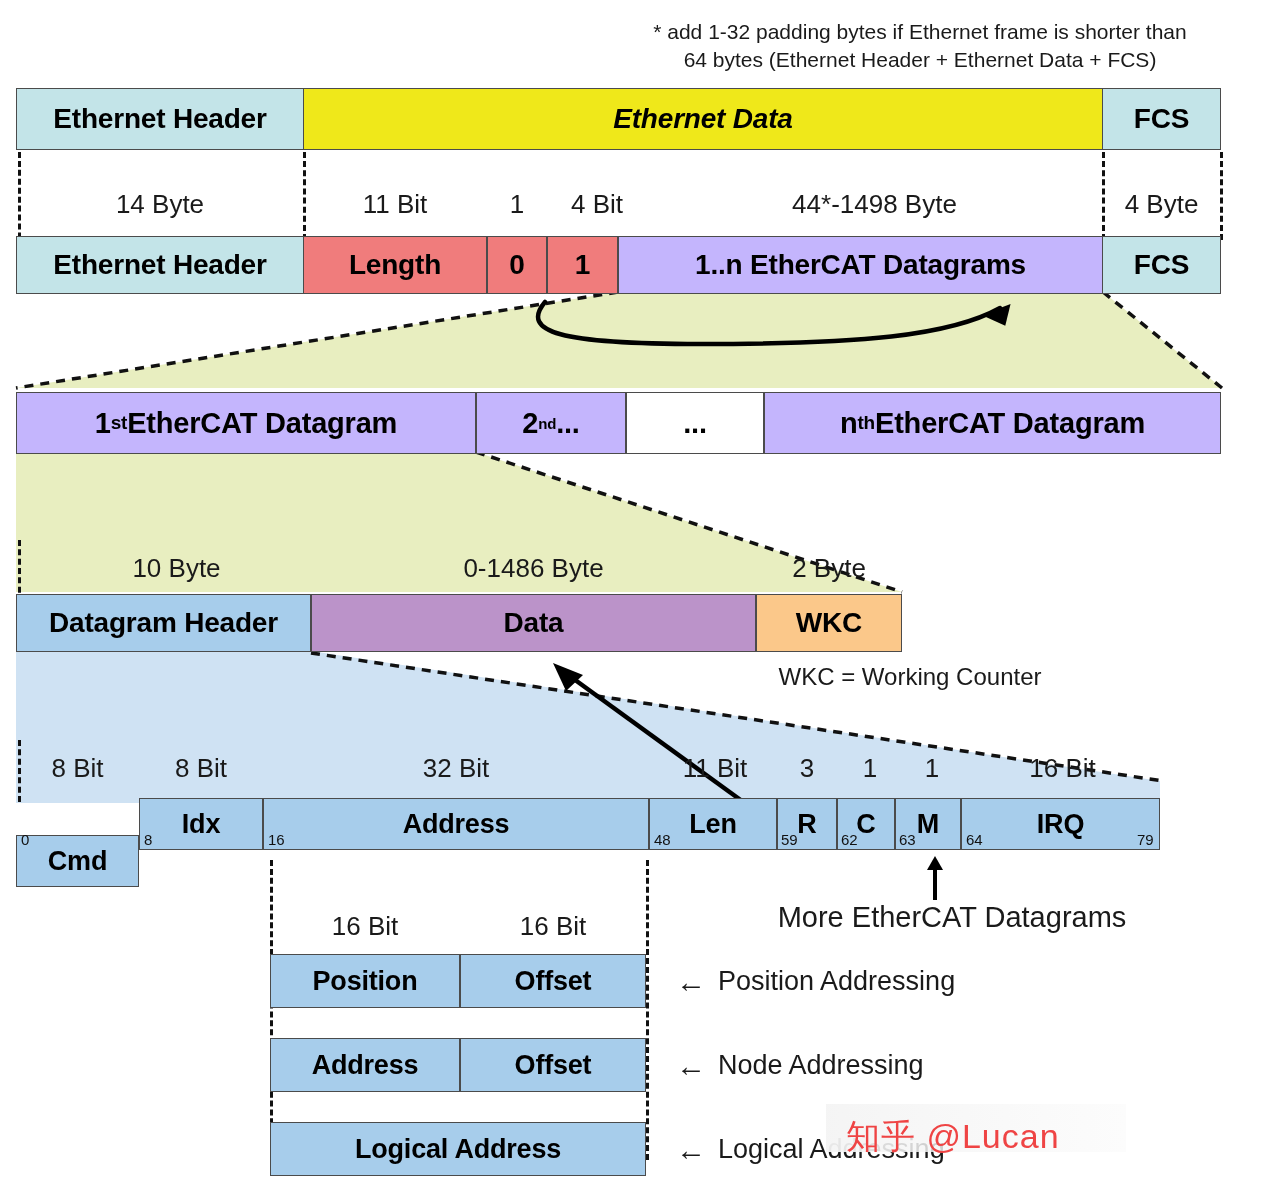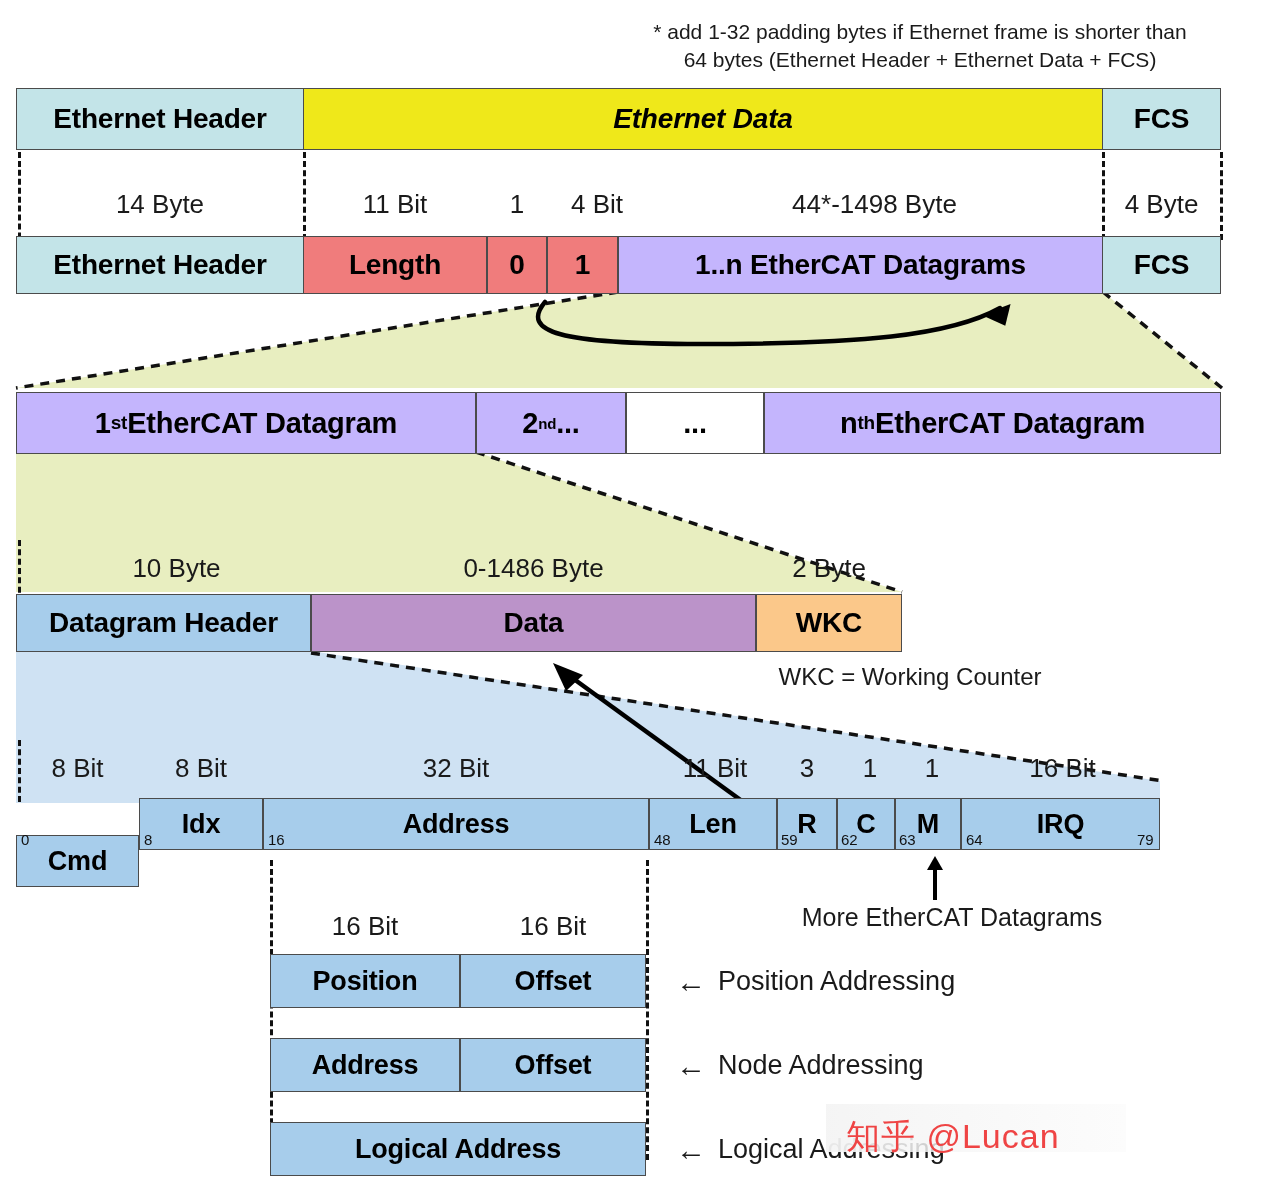--- a/index.html
+++ b/index.html
@@ -226,21 +226,21 @@
   <div class="bitidx" style="left:899px; top:832px;">63</div>
 
   <div class="cell blue" style="left:961px; top:798px; width:199px; height:52px; font-size:27px;">IRQ</div>
   <div class="bitidx" style="left:966px; top:832px;">64</div>
   <div class="bitidx" style="left:1137px; top:832px;">79</div>
 
   <svg class="funnel" style="left:920px; top:856px; width:30px; height:44px;" viewBox="0 0 30 44">
     <line x1="15" y1="44" x2="15" y2="10" stroke="#000" stroke-width="4"></line>
     <polygon points="15,0 7,14 23,14" fill="#000"></polygon>
   </svg>
-  <div class="lbl" style="left:742px; top:896px; width:420px; height:42px; font-size:25px;text-align:center;">More EtherCAT Datagrams</div>
+  <div class="lbl" style="left:742px; top:896px; width:420px; height:42px; font-size:29px;text-align:center;">More EtherCAT Datagrams</div>
 
   <div class="lbl" style="left:270px; top:906px; width:190px; height:40px;">16 Bit</div>
   <div class="lbl" style="left:460px; top:906px; width:186px; height:40px;">16 Bit</div>
 
   <div class="cell blue" style="left:270px; top:954px; width:190px; height:54px; font-size:27px;">Position</div>
   <div class="cell blue" style="left:460px; top:954px; width:186px; height:54px; font-size:27px;">Offset</div>
   <div class="arrowlbl" style="left:676px; top:966px;">
     <span class="arrowglyph">←</span>
     <span>Position Addressing</span>
   </div>

